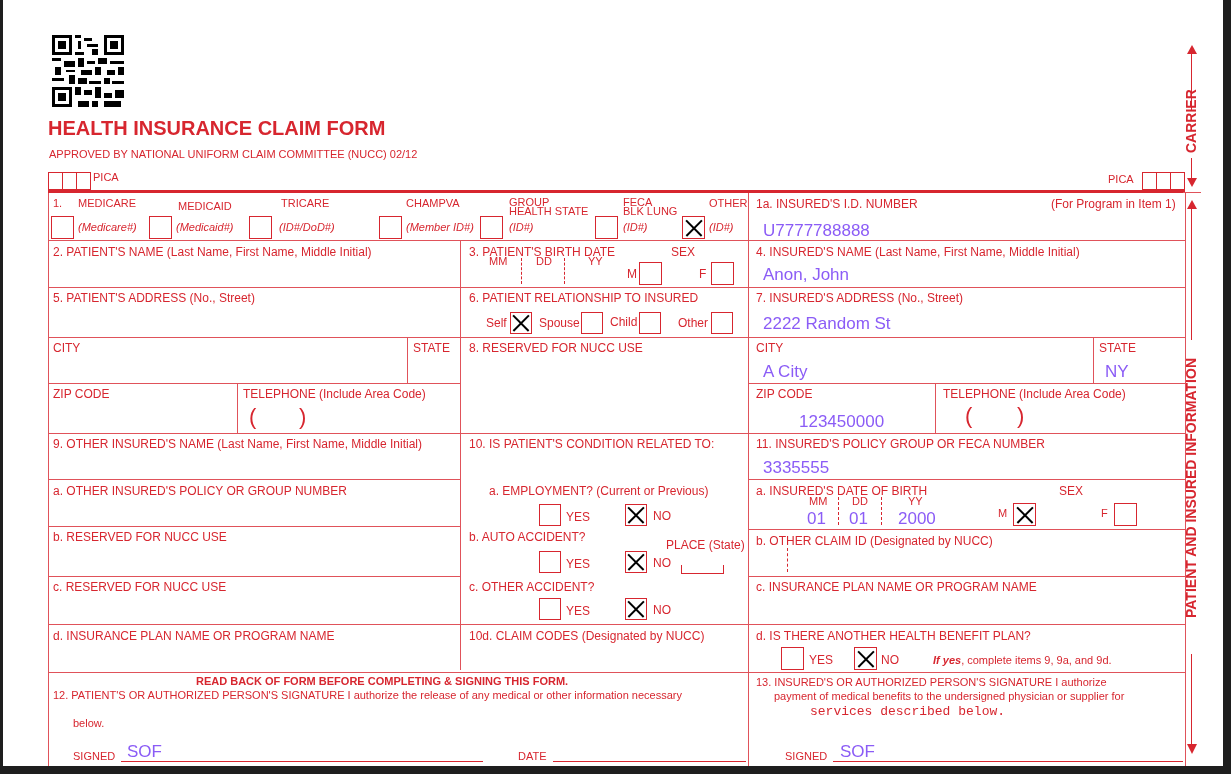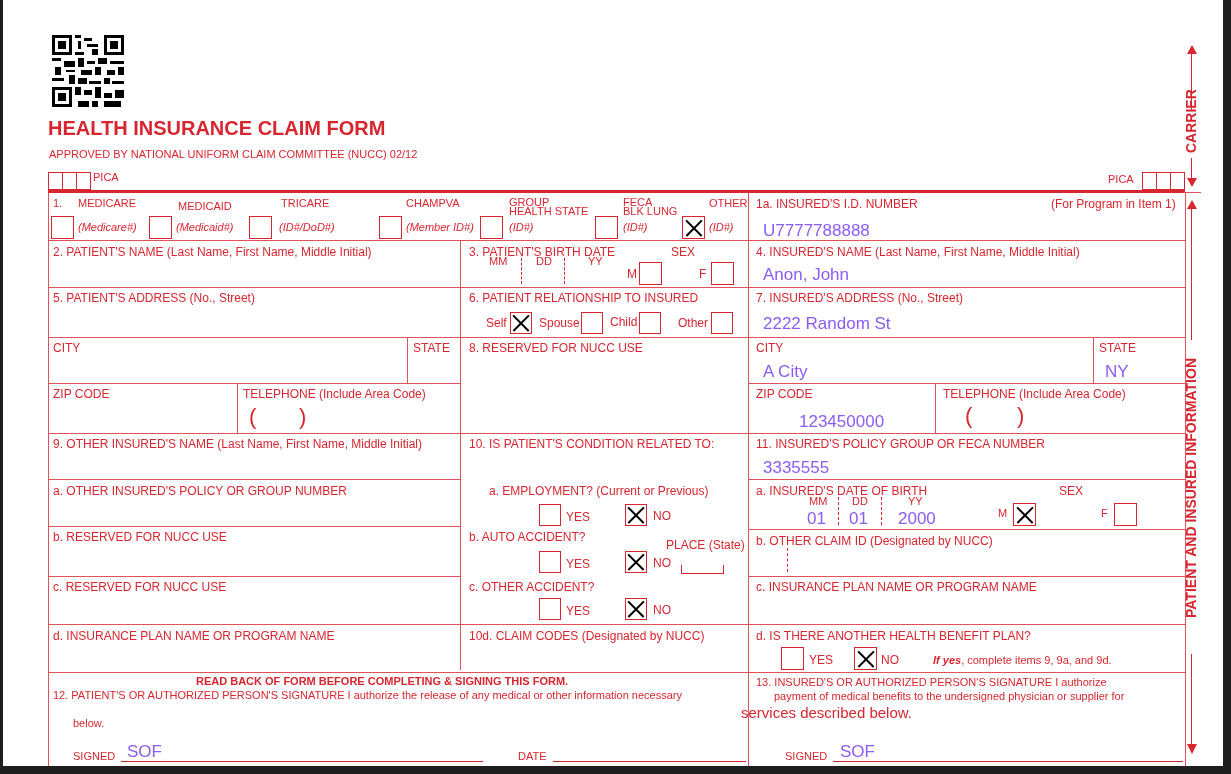--- a/index.html
+++ b/index.html
@@ -248,21 +248,21 @@
   <div class="r" style="left:50px;top:690px;font-size:11px;">12. PATIENT'S OR AUTHORIZED PERSON'S SIGNATURE  I authorize the release of any medical or other information necessary</div>
   <div class="r" style="left:70px;top:718px;font-size:11px;">below.</div>
   <div class="r" style="left:70px;top:751px;font-size:11px;">SIGNED</div>
   <div class="hl" style="left:118px;top:761px;width:362px;background:#d7262f;"></div>
   <div class="k" style="left:124px;top:743px;">SOF</div>
   <div class="r" style="left:515px;top:751px;font-size:11px;">DATE</div>
   <div class="hl" style="left:550px;top:761px;width:193px;background:#d7262f;"></div>
 
   <div class="r" style="left:753px;top:677px;font-size:11px;">13. INSURED'S OR AUTHORIZED PERSON'S SIGNATURE I authorize</div>
   <div class="r" style="left:771px;top:691px;font-size:11px;">payment of medical benefits to the undersigned physician or supplier for</div>
-  <div class="r" style="left:738px;top:705px;font-size:15px;">services described below.</div>
+  <div class="r" style="left:807px;top:705px;font-size:13px;font-family:Liberation Mono, monospace;">services described below.</div>
   <div class="r" style="left:782px;top:751px;font-size:11px;">SIGNED</div>
   <div class="hl" style="left:830px;top:761px;width:350px;background:#d7262f;"></div>
   <div class="k" style="left:837px;top:743px;">SOF</div>
 
   <div class="vl" style="left:1188px;top:50px;height:60px;background:#d7262f;"></div>
   <div style="position:absolute;left:1184px;top:45px;width:0;height:0;border-left:5px solid transparent;border-right:5px solid transparent;border-bottom:9px solid #d7262f;"></div>
   <div class="vtext" style="left:1158px;top:115px;width:60px;text-align:center;">CARRIER</div>
   <div class="vl" style="left:1188px;top:158px;height:20px;background:#d7262f;"></div>
   <div style="position:absolute;left:1184px;top:178px;width:0;height:0;border-left:5px solid transparent;border-right:5px solid transparent;border-top:9px solid #d7262f;"></div>
   <div class="hl" style="left:1180px;top:192px;width:18px;"></div>

